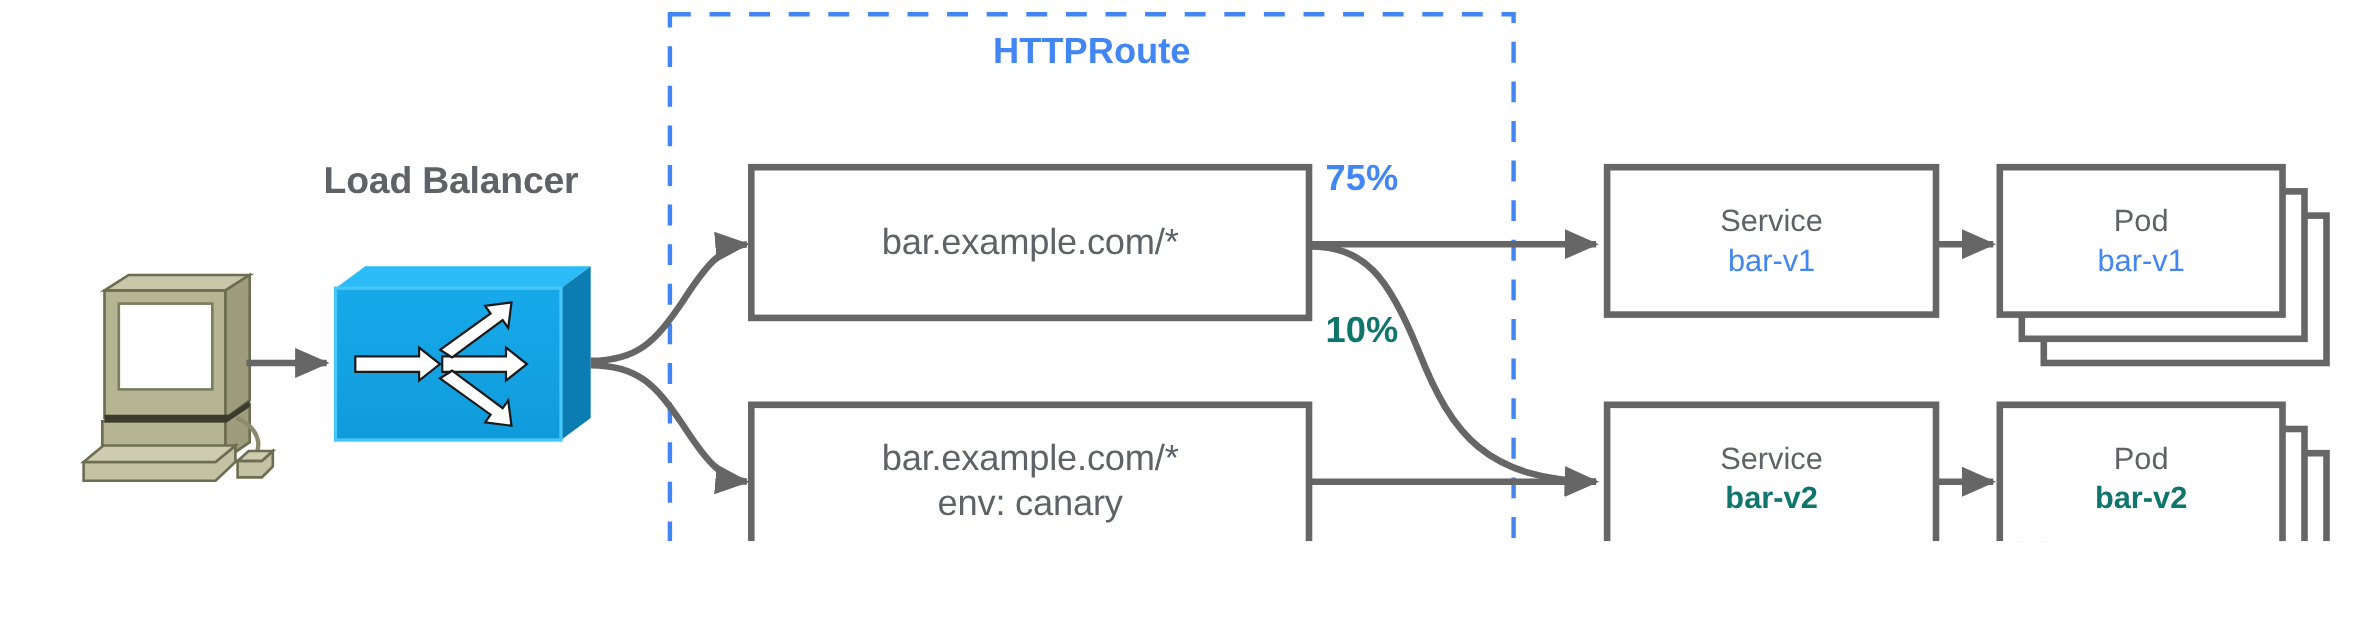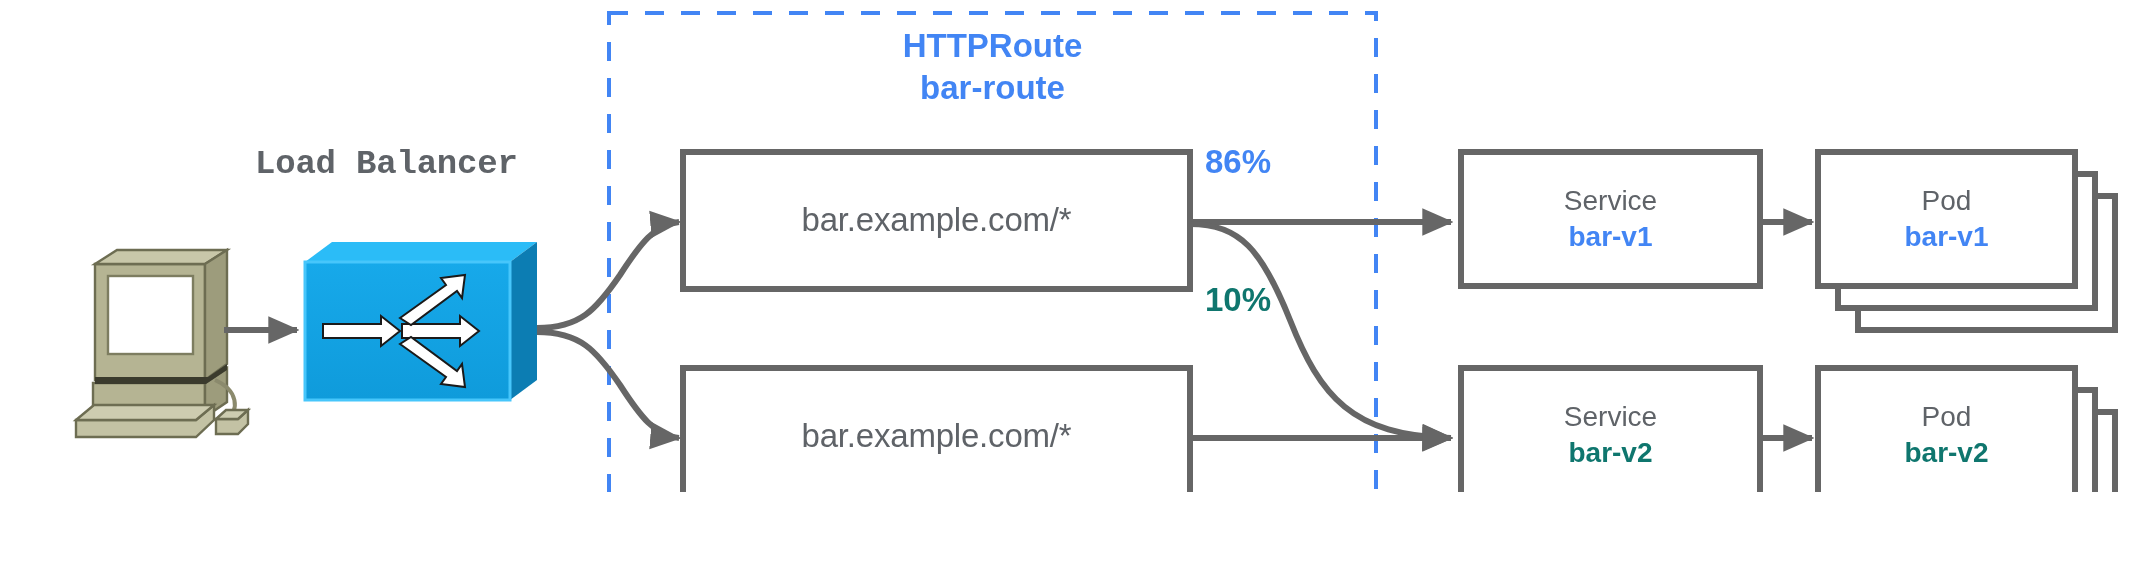--- a/index.html
+++ b/index.html
@@ -34,21 +34,21 @@
     justify-content: center;
     text-align: center;
     pointer-events: none;
   }
   .txt-gray {
     color: #5f6368;
     font-weight: 400;
   }
   .txt-blue {
     color: #4285f4;
-    font-weight: 700;
+    font-weight: 400;
   }
   .txt-green {
     color: #0f766e;
     font-weight: 700;
   }
   .lbl-route {
     font-size: 33px;
     letter-spacing: -0.2px;
     line-height: 1.24;
     text-align: right;
@@ -170,34 +170,34 @@
 
     <g>
       <rect x="1858" y="412" width="257" height="134" fill="#ffffff" stroke="#666666" stroke-width="6"></rect>
       <rect x="1838" y="390" width="257" height="134" fill="#ffffff" stroke="#666666" stroke-width="6"></rect>
       <rect x="1818" y="368" width="257" height="134" fill="#ffffff" stroke="#666666" stroke-width="6"></rect>
     </g>
   </svg>
 
   <div class="abs lbl-group txt-blue" style="left:609px; top:25px; width:767px;">
     <div>HTTPRoute</div>
-    <div>bar-route</div>
-  </div>
-
-  <div class="abs lbl-title txt-gray" style="left:255px; top:145px; width:310px; text-align:left;font-family:Liberation Mono, monospace;">Load Balancer</div>
+  </div>
+
+  <div class="abs lbl-title txt-gray" style="left:255px; top:145px; width:310px; text-align:center;">Load Balancer</div>
 
   <div class="box-label lbl-route txt-gray" style="left:683px; top:152px; width:507px; height:137px;">
     <div>bar.example.com/*</div>
   </div>
 
   <div class="box-label lbl-route txt-gray" style="left:683px; top:368px; width:507px; height:137px;">
     <div>bar.example.com/*</div>
-  </div>
-
-  <div class="abs lbl-pct txt-blue" style="left:1205px; top:143px;">86%</div>
+    <div>env: canary</div>
+  </div>
+
+  <div class="abs lbl-pct txt-blue" style="left:1205px; top:143px;">75%</div>
   <div class="abs lbl-pct txt-green" style="left:1205px; top:281px;">10%</div>
 
   <div class="box-label lbl-node" style="left:1461px; top:152px; width:299px; height:134px;">
     <div class="txt-gray">Service</div>
     <div class="txt-blue">bar-v1</div>
   </div>
 
   <div class="box-label lbl-node" style="left:1461px; top:368px; width:299px; height:134px;">
     <div class="txt-gray">Service</div>
     <div class="txt-green">bar-v2</div>

